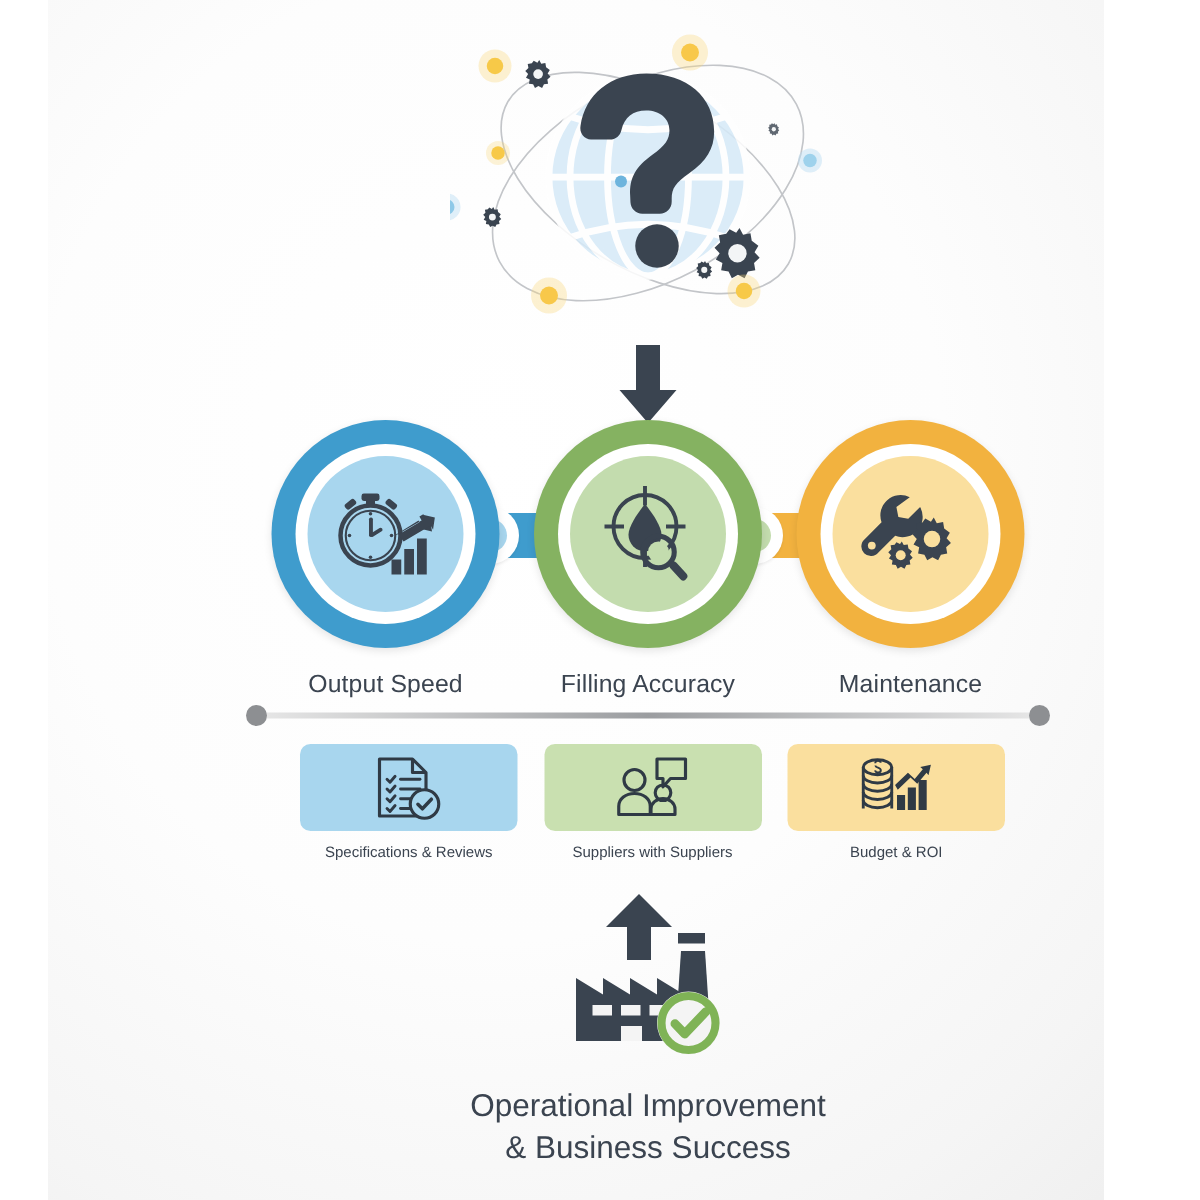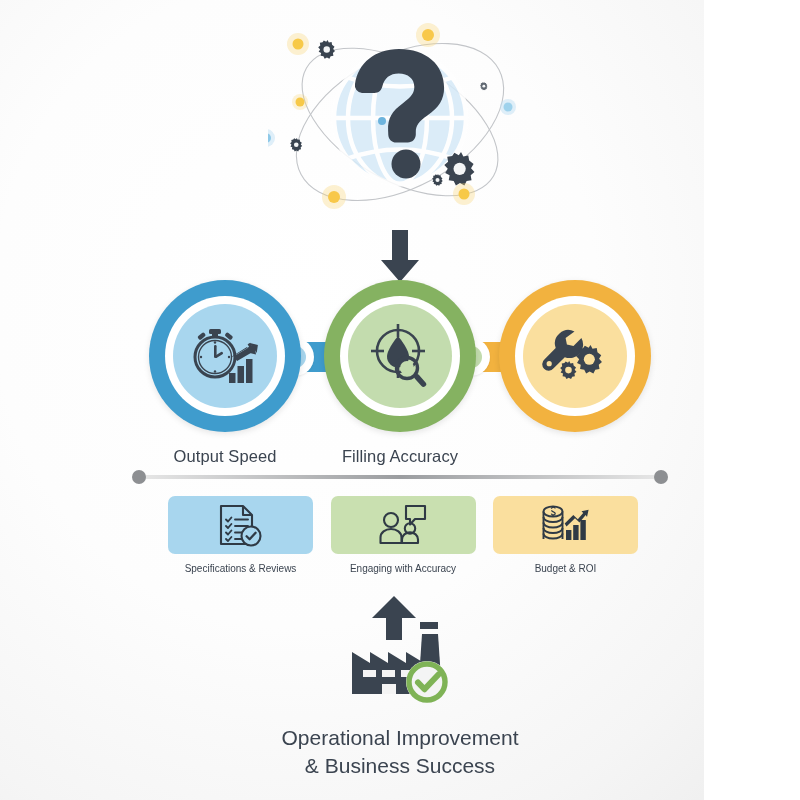--- a/index.html
+++ b/index.html
@@ -13,20 +13,21 @@
     background: #ffffff;
     overflow: hidden;
   }
   #canvas {
     position: relative;
     width: 704px;
     height: 800px;
     background:
       radial-gradient(ellipse 95% 90% at 42% 38%, #ffffff 0%, #fdfdfd 45%, #f5f5f5 78%, #ededed 100%);
     overflow: hidden;
+    margin-left: 32px;
   }
 
   
   #hero {
     position: absolute;
     left: 268px;
     top: 22px;
     width: 264px;
     height: 210px;
   }
@@ -376,20 +377,21 @@
                 <circle cx="9.2" cy="9.9" r="3.8" fill="#fadf9e"></circle>
               </g>
               <g transform="translate(20,36) scale(0.92)">
                 <path d="M10 0l1.4 2.6 2.9-.5.5 2.9L17.4 7l-1.5 2.5 2 2.2-2.2 2 .5 2.9-2.9.5L12 19.7l-2.6-1.4L7 19.7l-1.3-2.6-2.9-.5.5-2.9-2.6-1.3 1.5-2.5-2-2.2 2.2-2-.5-2.9 2.9-.5L6.1.5 8.7 1.9z"></path>
                 <circle cx="9.2" cy="9.9" r="3.6" fill="#fadf9e"></circle>
               </g>
             </g>
           </svg>
         </div>
       </div>
+      <div class="pillar-label">Maintenance</div>
     </div>
   </div>
 
   <div id="divider">
     <div class="bar"></div>
     <div class="dot left"></div>
     <div class="dot right"></div>
   </div>
 
   <div id="cards">
@@ -423,21 +425,21 @@
         <svg width="50" height="42" viewBox="0 0 50 42">
           <g fill="none" stroke="#2f3a45" stroke-width="2.1" stroke-linejoin="round">
             <path d="M28 2h19v13H37l-5 5.5V15h-4z"></path>
             <circle cx="13" cy="16" r="7"></circle>
             <path d="M2.5 39v-5.5C2.5 28.5 7.2 25 13 25s10.5 3.5 10.5 8.5V39z"></path>
             <circle cx="32" cy="24.5" r="5.2"></circle>
             <path d="M24 39v-3.6c0-4 3.6-7 8-7s8 3 8 7V39z"></path>
           </g>
         </svg>
       </div>
-      <div class="card-label">Engaging with Accuracy</div>
+      <div class="card-label">Suppliers with Suppliers</div>
     </div>
 
     <div class="card">
       <div class="card-tile tile-orange">
         <svg width="52" height="42" viewBox="0 0 52 42">
           <g fill="none" stroke="#2f3a45" stroke-width="1.9">
             <ellipse cx="13" cy="7.5" rx="9.5" ry="5"></ellipse>
             <path d="M11.5 4.8c0-1 .8-1.6 1.8-1.6 1 0 1.7.5 1.8 1.3M11.4 9.6c.2.9 1 1.4 1.9 1.4 1.1 0 1.9-.6 1.9-1.5 0-2-3.6-1.4-3.6-3.2" stroke-width="1.3"></path>
             <line x1="13" y1="2.3" x2="13" y2="3.4" stroke-width="1.2"></line>
             <line x1="13" y1="11" x2="13" y2="12.2" stroke-width="1.2"></line>

